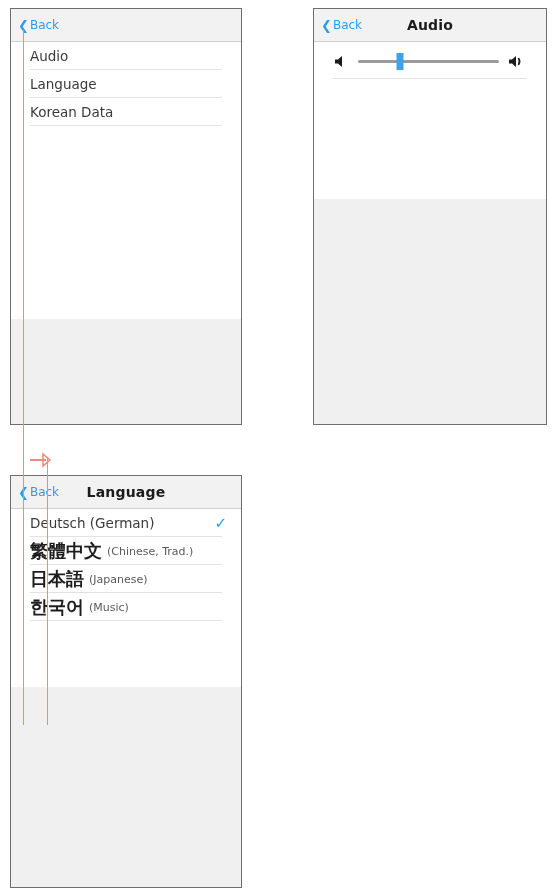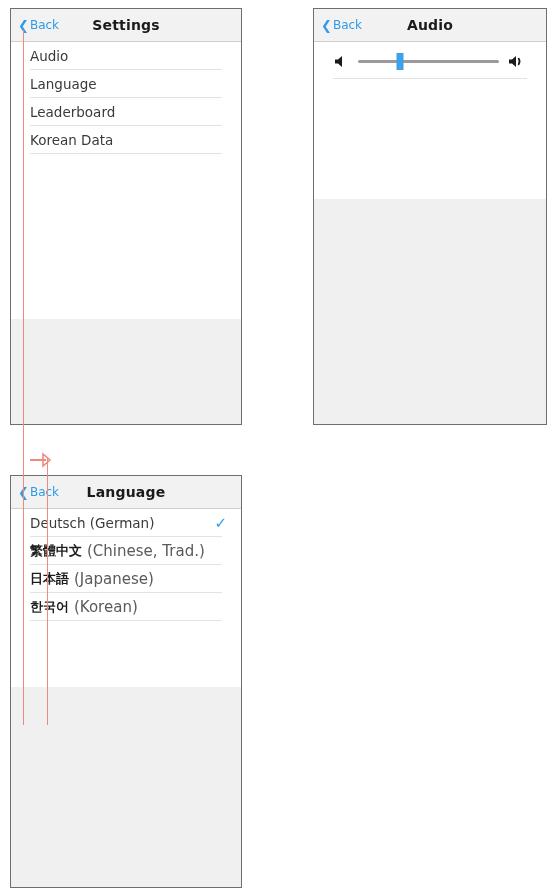--- a/index.html
+++ b/index.html
@@ -91,26 +91,26 @@
     right: 19px;
     bottom: 0;
     height: 1px;
     background: #e2e2e2;
   }
   .row-label {
     font-size: 13.5px;
     color: #3a3a3a;
   }
   .row-label-cjk {
-    font-size: 13px;
+    font-size: 18px;
     color: #1d1d1d;
     font-weight: bold;
   }
   .row-sub {
-    font-size: 15px;
+    font-size: 11px;
     color: #5a5a5a;
     margin-left: 5px;
   }
   .check {
     margin-left: auto;
     color: #2f9ae8;
     font-size: 15px;
     line-height: 1;
   }
 
@@ -169,33 +169,29 @@
 </style>
 </head>
 <body>
 
 <div class="panel panel-settings">
   <div class="navbar">
     <div class="back-btn">
       <span class="chev">❮</span>
       <span>Back</span>
     </div>
-    <div class="nav-title">Settings</div>
   </div>
 
   <div class="sheet" style="height:277px">
     <ul class="list">
       <li class="row">
         <span class="row-label">Audio</span>
       </li>
       <li class="row">
         <span class="row-label">Language</span>
-      </li>
-      <li class="row">
-        <span class="row-label">Leaderboard</span>
       </li>
       <li class="row">
         <span class="row-label">Korean Data</span>
       </li>
       <li class="tail-row"></li>
     </ul>
   </div>
 
   <div class="filler" style="height:107px"></div>
 </div>
@@ -250,21 +246,21 @@
       <li class="row">
         <span class="row-label-cjk">繁體中文</span>
         <span class="row-sub">(Chinese, Trad.)</span>
       </li>
       <li class="row">
         <span class="row-label-cjk">日本語</span>
         <span class="row-sub">(Japanese)</span>
       </li>
       <li class="row">
         <span class="row-label-cjk">한국어</span>
-        <span class="row-sub">(Korean)</span>
+        <span class="row-sub">(Music)</span>
       </li>
       <li class="tail-row"></li>
     </ul>
   </div>
 
   <div class="filler" style="height:201px"></div>
 </div>
 
 <div class="anno anno-v" style="left:23px; top:30px;  height:695px;"></div>
 <div class="anno anno-v" style="left:47px; top:458px; height:267px;"></div>

